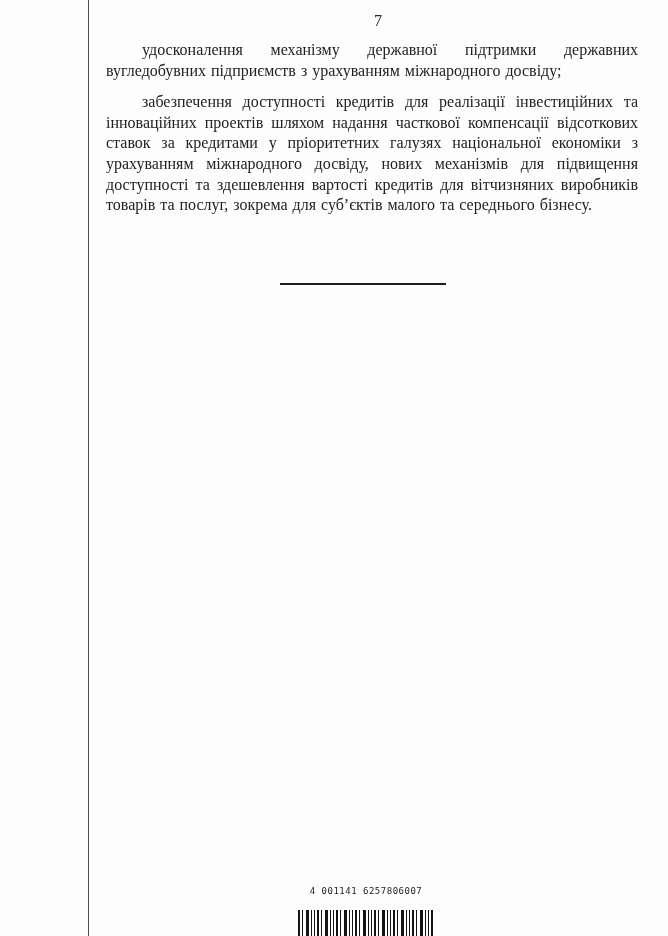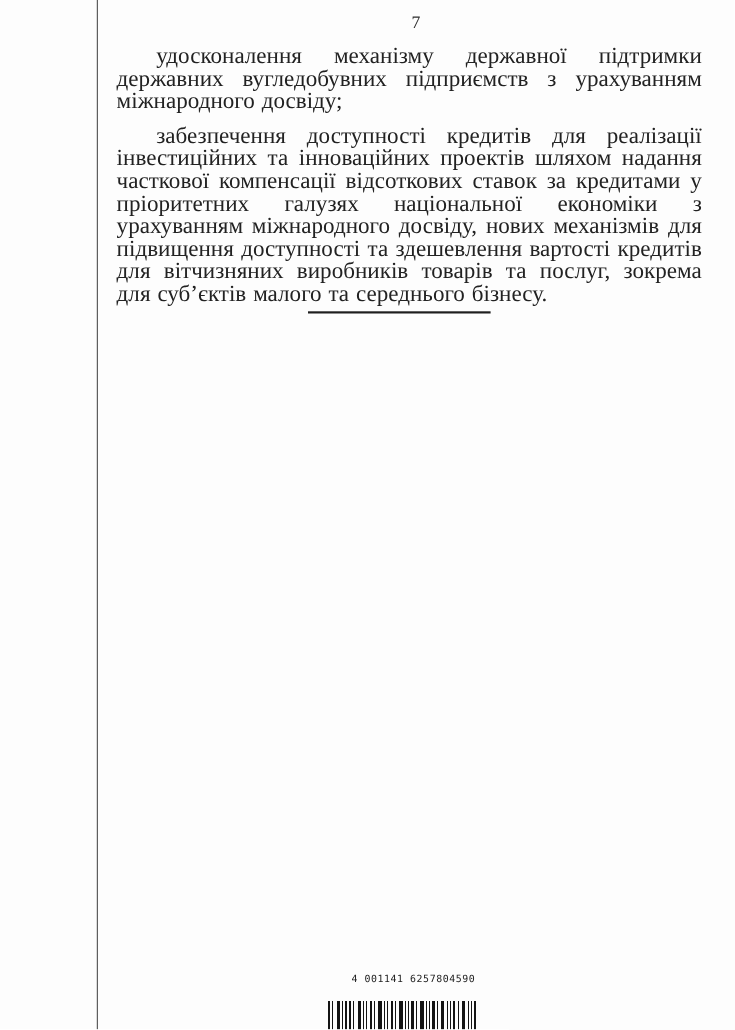--- a/index.html
+++ b/index.html
@@ -36,21 +36,21 @@
     color: #2a2a2a;
   }
   .content {
     position: absolute;
     left: 106px;
     top: 40px;
     width: 532px;
   }
   .para {
     margin: 0 0 11px 0;
-    font-size: 21px;
+    font-size: 16px;
     line-height: 20.6px;
     text-align: justify;
     text-indent: 36px;
     color: #222222;
     word-spacing: 1px;
   }
   .separator-line {
     position: absolute;
     left: 280px;
     top: 283px;
@@ -60,21 +60,21 @@
   }
   .barcode-block {
     position: absolute;
     left: 298px;
     top: 886px;
     width: 136px;
     text-align: center;
   }
   .barcode-digits {
     display: flex;
-    justify-content: flex-end;
+    justify-content: center;
     font-family: "DejaVu Sans Mono", "Liberation Mono", monospace;
     font-size: 9px;
     letter-spacing: 0.5px;
     color: #222;
     margin-bottom: 14px;
     padding: 0 2px;
   }
   .barcode-bars {
     width: 136px;
     height: 26px;
@@ -104,18 +104,18 @@
   <div class="content">
     <p class="para">удосконалення механізму державної підтримки державних вугледобувних підприємств з урахуванням міжнародного досвіду;</p>
     <p class="para">забезпечення доступності кредитів для реалізації інвестиційних та інноваційних проектів шляхом надання часткової компенсації відсоткових ставок за кредитами у пріоритетних галузях національної економіки з урахуванням міжнародного досвіду, нових механізмів для підвищення доступності та здешевлення вартості кредитів для вітчизняних виробників товарів та послуг, зокрема для суб’єктів малого та середнього бізнесу.</p>
   </div>
 
   <div class="separator-line"></div>
 
   <div class="barcode-block">
     <div class="barcode-digits">
       <span>4 001141 62578</span>
-      <span>04590</span>
+      <span>06007</span>
     </div>
     <div class="barcode-bars"></div>
   </div>
 
 </div>
 
 </body></html>

